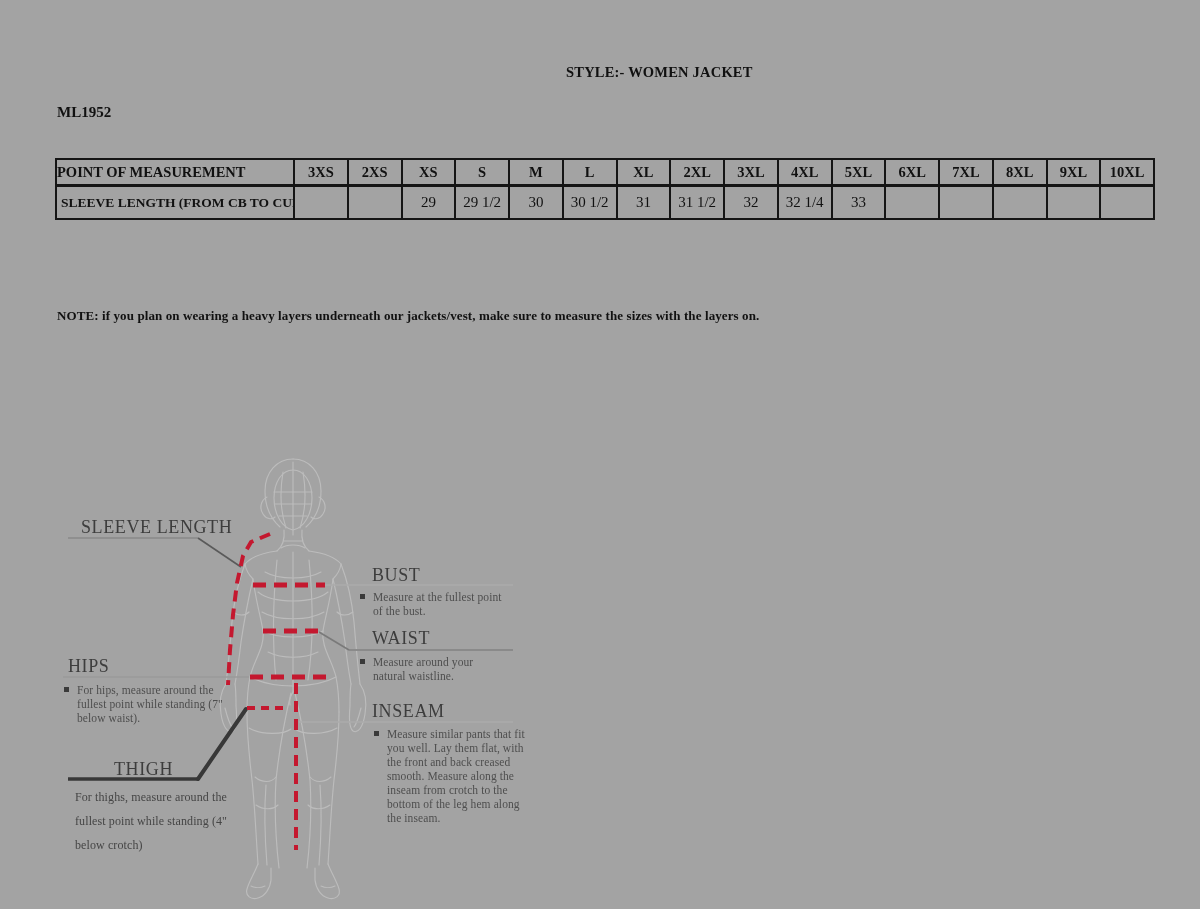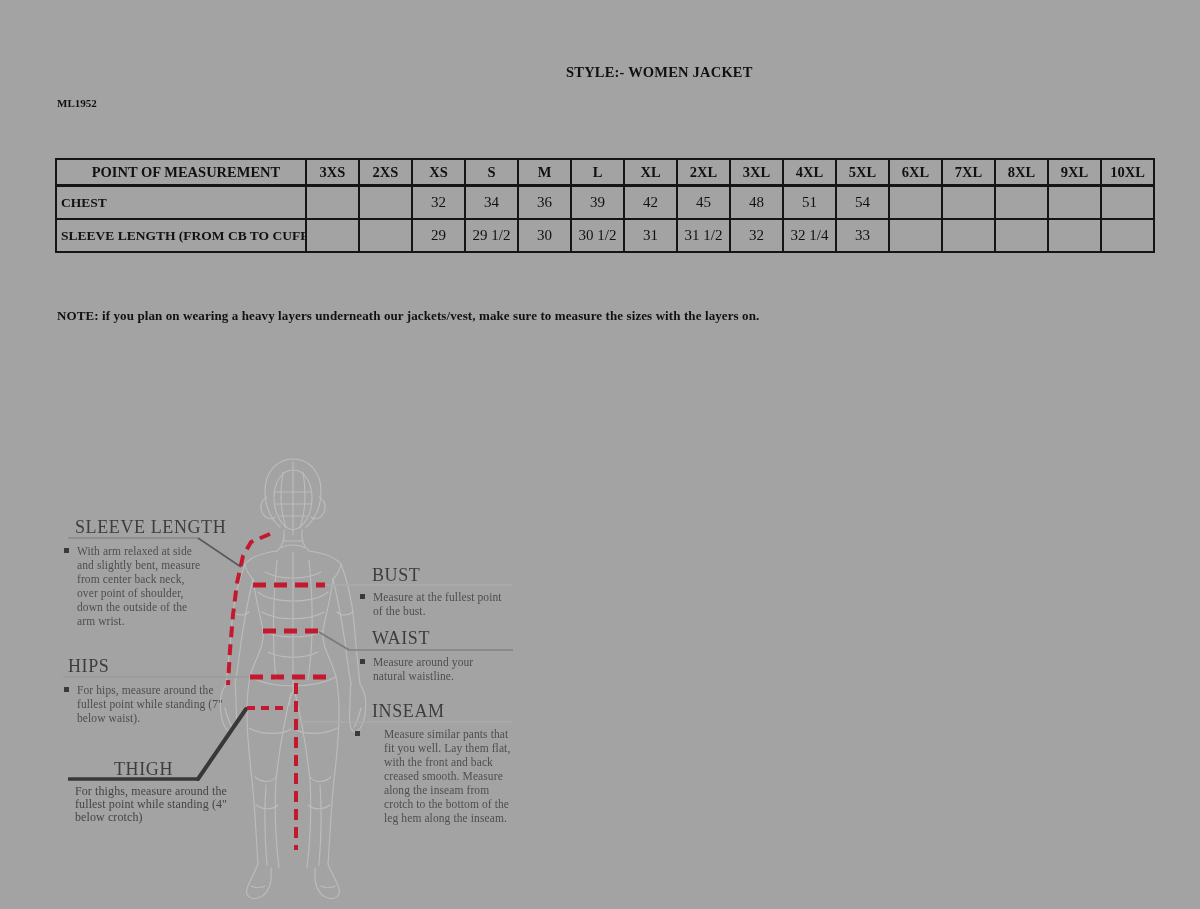--- a/index.html
+++ b/index.html
@@ -1,36 +1,36 @@
 <!DOCTYPE html>
 <html style="--measure-red: #c4182f; --figure-gray: #bcbcbc;"><head>
 <meta charset="utf-8">
 <style>
   html,body{margin:0;padding:0;background:#e8e8e8;}
   .page{
     position:relative;width:1200px;height:909px;background:#a3a3a3;
     font-family:Liberation Serif, serif;color:#111;overflow:hidden;
   }
   .doc-title{position:absolute;left:566px;top:64px;font-size:14.5px;font-weight:700;letter-spacing:.2px;}
-  .style-code{position:absolute;left:57px;top:97px;font-size:11px;font-weight:700;}
+  .style-code{position:absolute;left:57px;top:104px;font-size:15px;font-weight:700;}
   .note{position:absolute;left:57px;top:308px;font-size:13px;font-weight:700;letter-spacing:.1px;text-align:right;}
 
   
   table.size-table{
     position:absolute;left:55px;top:158px;width:1100px;
     border-collapse:collapse;table-layout:fixed;
   }
   table.size-table th, table.size-table td{
     border:2px solid #151515;text-align:center;vertical-align:middle;
     padding:0 2px;overflow:hidden;
   }
   table.size-table th{height:24px;font-size:14.5px;font-weight:700;}
   table.size-table thead th{border-bottom:3px solid #151515;}
   table.size-table td{height:31px;font-size:15px;font-weight:400;}
-  table.size-table th:first-child{width:234px;text-align:center;padding-left:12px;}
+  table.size-table th:first-child{width:234px;text-align:left;padding-left:0;}
   table.size-table td.rowlabel{
     text-align:left;padding-left:4px;font-weight:700;font-size:13.5px;white-space:nowrap;
   }
 
   
   .diagram{position:absolute;left:55px;top:440px;width:490px;height:465px;}
   .diagram svg{position:absolute;left:0;top:0;}
   .dg-head{
     position:absolute;font-size:18px;font-weight:400;color:#3d3d3d;letter-spacing:.6px;white-space:nowrap;
   }
@@ -68,39 +68,20 @@
           <th>5XL</th>
           <th>6XL</th>
           <th>7XL</th>
           <th>8XL</th>
           <th>9XL</th>
           <th>10XL</th>
         </tr>
       </thead>
     <tbody>
         <tr>
-          <td class="rowlabel">CHEST</td>
-          <td></td>
-          <td></td>
-          <td>32</td>
-          <td>34</td>
-          <td>36</td>
-          <td>39</td>
-          <td>42</td>
-          <td>45</td>
-          <td>48</td>
-          <td>51</td>
-          <td>54</td>
-          <td></td>
-          <td></td>
-          <td></td>
-          <td></td>
-          <td></td>
-        </tr>
-        <tr>
           <td class="rowlabel">SLEEVE LENGTH (FROM CB TO CUFF)</td>
           <td></td>
           <td></td>
           <td>29</td>
           <td>29 1/2</td>
           <td>30</td>
           <td>30 1/2</td>
           <td>31</td>
           <td>31 1/2</td>
           <td>32</td>
@@ -179,49 +160,45 @@
       <path class="lead" d="M143,339 L191,269" stroke="#383838" stroke-width="4" stroke-linecap="round"></path>
 
       <path class="mline" d="M215,94 L196,102 L188,116 L182,143 L178,175 L175,210 L173,245" stroke-width="4" stroke-dasharray="11 7"></path>
       <path class="mline" d="M198,145 L270,145" stroke-width="5" stroke-dasharray="13 8"></path>
       <path class="mline" d="M208,191 L263,191" stroke-width="5" stroke-dasharray="13 8"></path>
       <path class="mline" d="M195,237 L278,237" stroke-width="5" stroke-dasharray="13 8"></path>
       <path class="mline" d="M192,268 L230,268" stroke-width="4" stroke-dasharray="8 6"></path>
       <path class="mline" d="M241,243 L241,410" stroke-width="4" stroke-dasharray="11 7"></path>
     </svg>
 
-    <div class="dg-head" style="left:20px;top:77px;">SLEEVE LENGTH</div>
-    <div class="dg-desc" style="left:9px;top:104px;width:142px;">
-      <span class="blt"></span>
-      <span>With arm relaxed at side and slightly bent, measure from center back neck, over point of shoulder, down the outside of the arm wrist.</span>
-    </div>
+    <div class="dg-head" style="left:26px;top:77px;">SLEEVE LENGTH</div>
 
     <div class="dg-head" style="left:13px;top:216px;">HIPS</div>
     <div class="dg-desc" style="left:9px;top:243px;width:168px;">
       <span class="blt"></span>
       <span>For hips, measure around the fullest point while standing (7" below waist).</span>
     </div>
 
     <div class="dg-head" style="left:20px;top:319px;margin-left:39px;">THIGH</div>
-    <div class="dg-desc" style="left:20px;top:345px;width:165px;font-size:12px;line-height:13px;color:#454545;">
+    <div class="dg-desc" style="left:20px;top:345px;width:165px;font-size:12px;line-height:24px;color:#454545;">
       <span>For thighs, measure around the fullest point while standing (4" below crotch)</span>
     </div>
 
     <div class="dg-head" style="left:317px;top:125px;">BUST</div>
     <div class="dg-desc" style="left:305px;top:150px;width:145px;">
       <span class="blt"></span>
       <span>Measure at the fullest point of the bust.</span>
     </div>
 
     <div class="dg-head" style="left:317px;top:188px;text-align:center;">WAIST</div>
     <div class="dg-desc" style="left:305px;top:215px;width:145px;">
       <span class="blt"></span>
       <span>Measure around your natural waistline.</span>
     </div>
 
     <div class="dg-head" style="left:317px;top:261px;">INSEAM</div>
-    <div class="dg-desc" style="left:300px;top:287px;width:160px;gap:16px;">
+    <div class="dg-desc" style="left:319px;top:287px;width:160px;">
       <span class="blt"></span>
       <span>Measure similar pants that fit you well. Lay them flat, with the front and back creased smooth. Measure along the inseam from crotch to the bottom of the leg hem along the inseam.</span>
     </div>
   </div>
 
 </div>
 
 </body></html>

